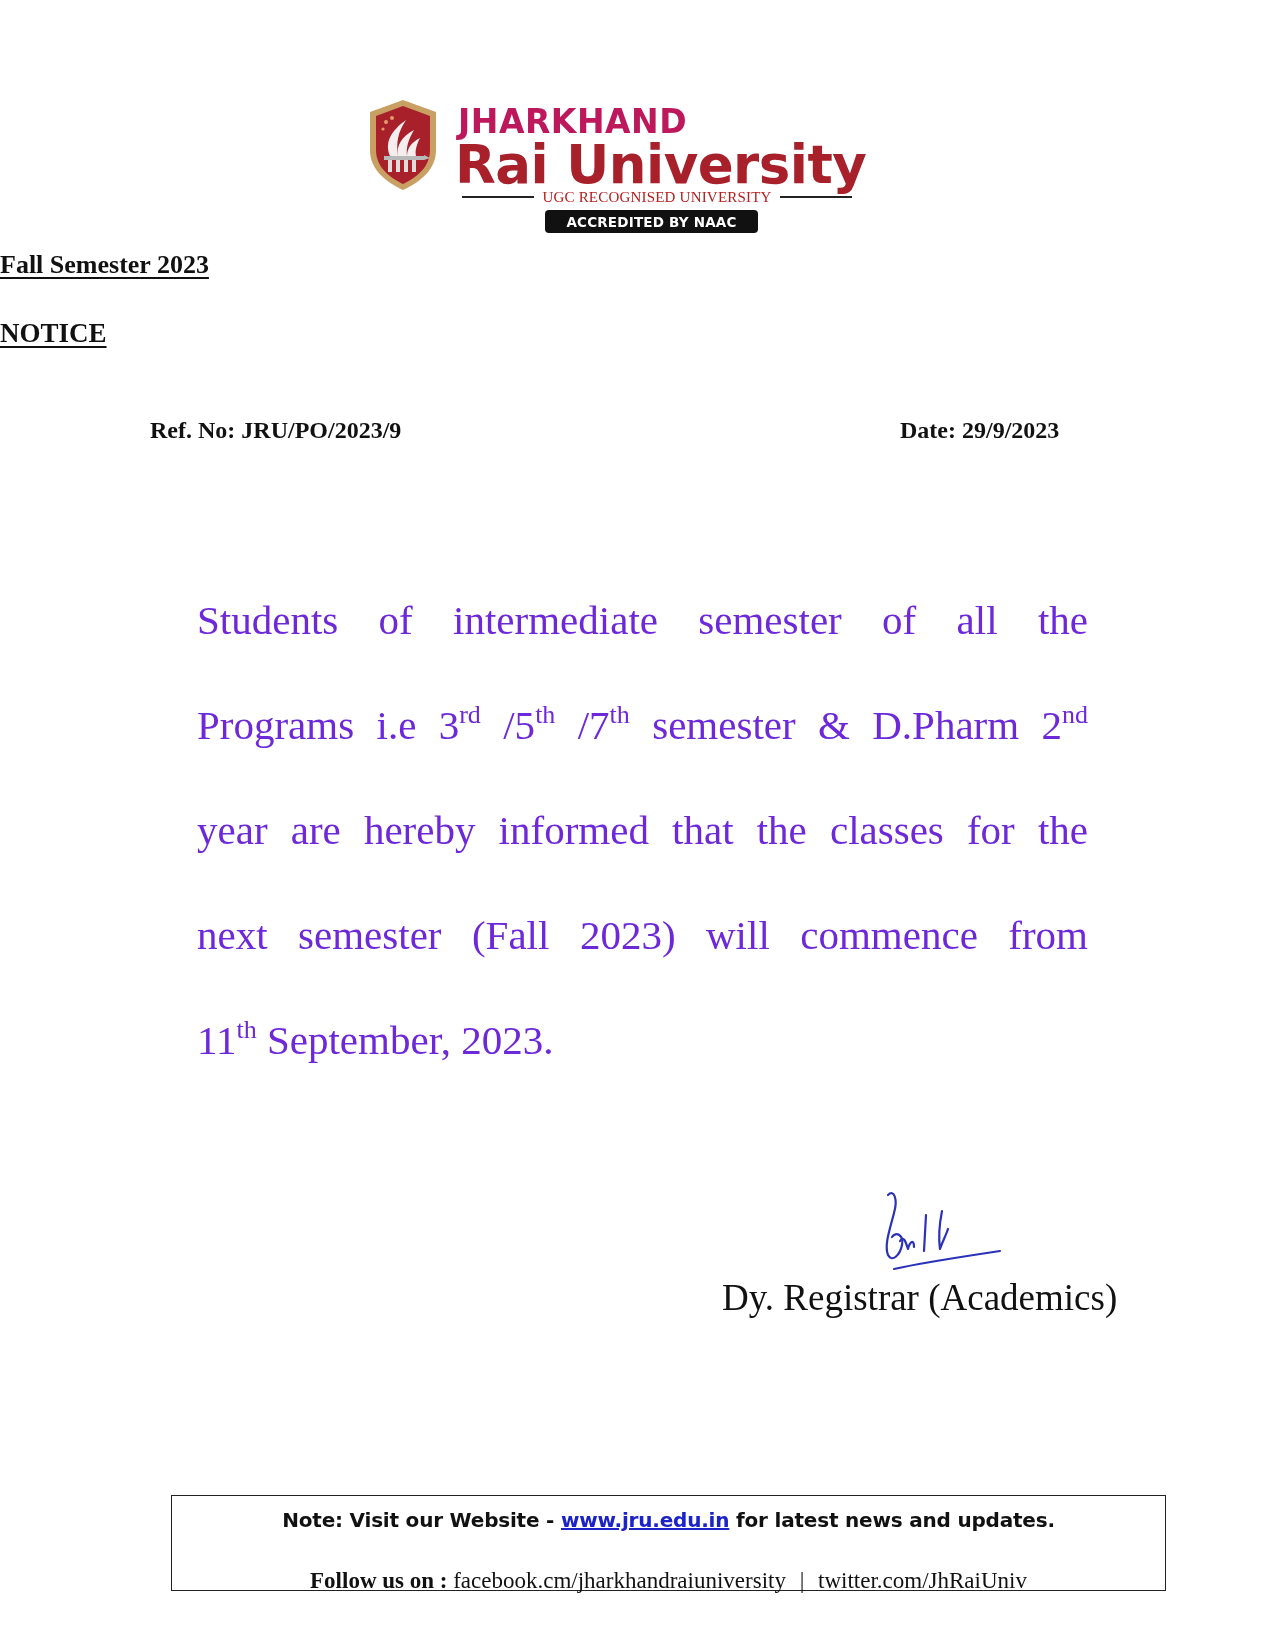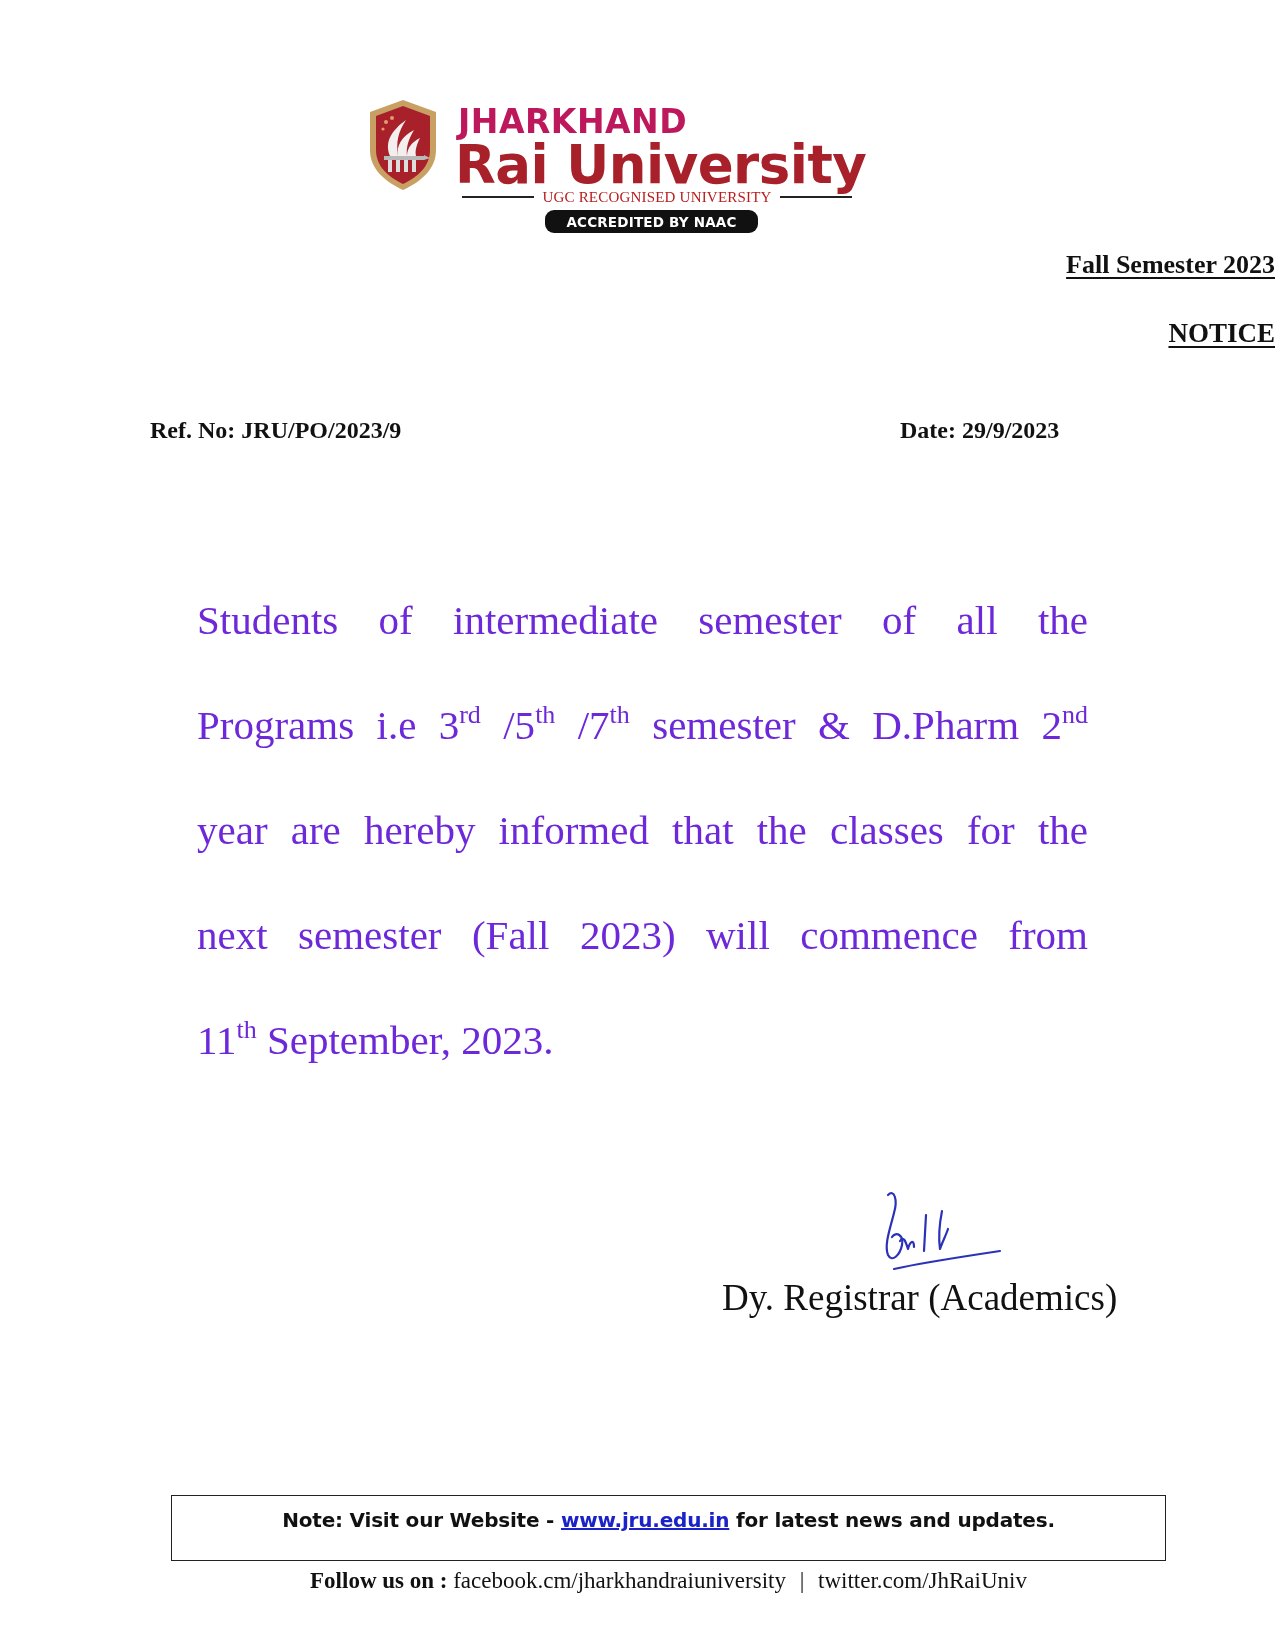--- a/index.html
+++ b/index.html
@@ -46,31 +46,31 @@
       display: flex; align-items: center; gap: 8px;
     }
     .logo-ugc .rule { flex: 1; height: 1.5px; background: #222; }
     .logo-ugc .txt {
       font-family: "Liberation Serif", serif;
       font-size: 15px; color: #b91c1c;
       white-space: nowrap; letter-spacing: 0.2px;
     }
     .logo-naac {
       left: 545px; top: 210px; width: 213px; height: 23px;
-      background: #111; border-radius: 9px;
+      background: #111; border-radius: 4px;
       color: #fff;
       font-family: "DejaVu Sans", sans-serif;
       font-weight: bold; font-size: 13.5px;
       display: flex; align-items: center; justify-content: center;
       letter-spacing: 0.2px;
     }
 
     
     .heading {
-      left: 0; width: 1275px; text-align: right;
+      left: 0; width: 1275px; text-align: left;
       font-family: "Liberation Serif", serif;
       font-weight: bold;
       font-size: 26px;
       color: #111;
     }
     .heading span {
       text-decoration: underline;
       text-decoration-thickness: 2px;
       text-underline-offset: 4px;
     }
@@ -119,21 +119,21 @@
     }
     .signatory {
       left: 722px; top: 1276px;
       font-family: "Liberation Serif", serif;
       font-size: 37px;
       white-space: nowrap;
     }
 
     
     .note-box {
-      left: 171px; top: 1495px; width: 995px; height: 66px;
+      left: 171px; top: 1495px; width: 995px; height: 96px;
       border: 1.5px solid #222;
       box-sizing: border-box;
     }
     .note-line1 {
       left: 0; width: 100%; top: 12px; text-align: center;
       font-family: "DejaVu Sans", sans-serif;
       font-weight: bold;
       font-size: 20px;
       white-space: nowrap;
       color: #111;

